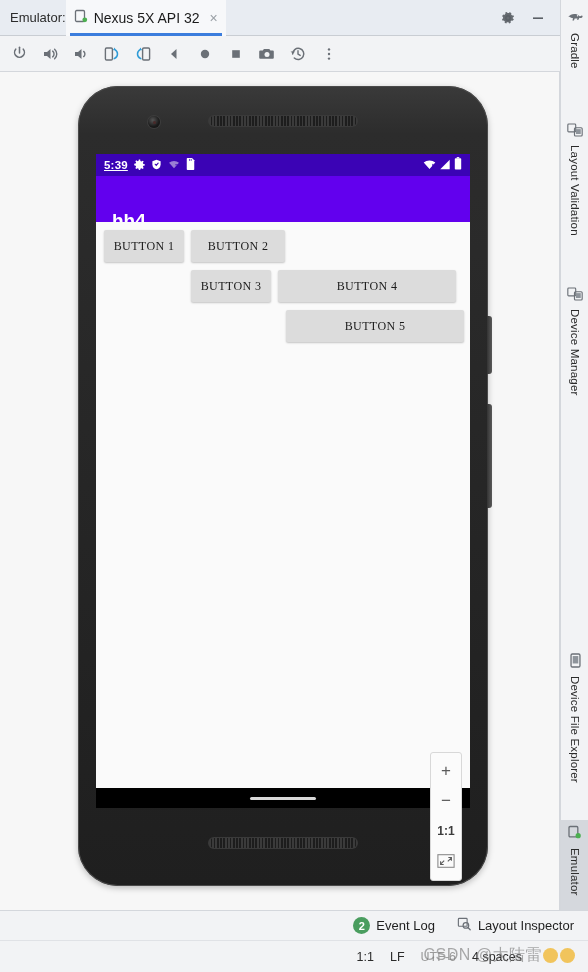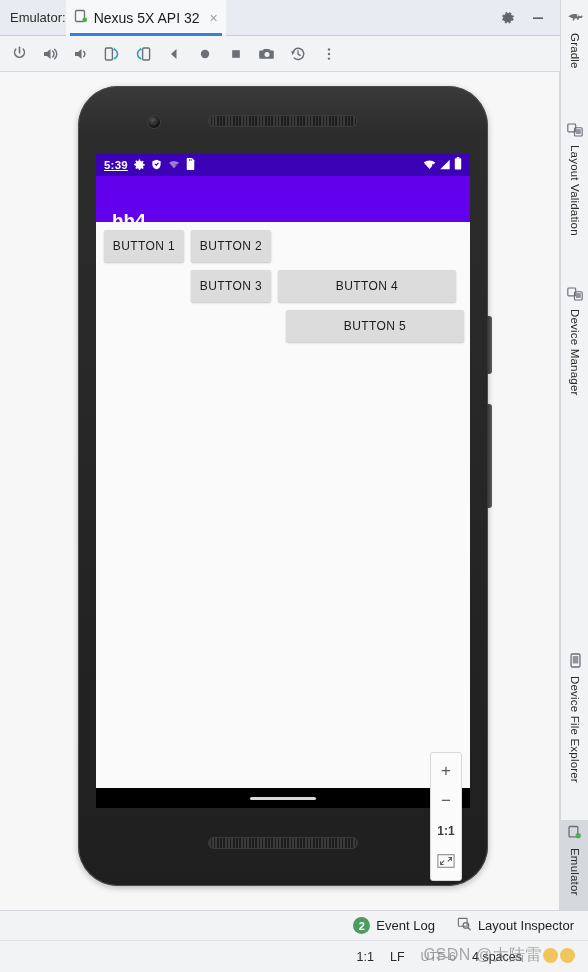--- a/index.html
+++ b/index.html
@@ -104,32 +104,32 @@
 
   
   .app-bar {
     height: 46px; background: #6200ee; display: flex; align-items: center;
     padding-left: 16px;
   }
   .app-title { color: #fff; font-size: 19px; font-weight: bold; margin-top: 44px; }
 
   
   .app-content { background: #fafafa; height: 586px; position: relative; }
-  .btn-row { display: flex; align-items: flex-start; }
+  .btn-row { display: flex; align-items: flex-start; font-family: Liberation Serif, serif; }
   .mbtn {
     background: #dcdcdc; color: #1b1b1b;
     font-size: 12px; font-weight: 500; letter-spacing: .4px;
     height: 32px; line-height: 32px; text-align: center;
     border-radius: 2px; box-shadow: 0 1px 2px rgba(0,0,0,.22);
   }
   .r1 { padding: 8px 0 0 8px; gap: 7px; }
   .r2 { padding: 8px 12px 0 95px; gap: 7px; }
   .r3 { padding: 8px 0 0 190px; }
   .w-b1 { width: 80px; }
-  .w-b2 { width: 80px; }
+  .w-b2 { width: 94px; }
   .w-b3 { width: 80px; }
   .w-b45 { width: 178px; }
 
   
   .nav-bar {
     position: absolute; left: 0; bottom: 0; width: 100%; height: 20px;
     background: #000;
   }
   .nav-pill {
     position: absolute; left: 50%; top: 9px; transform: translateX(-50%);

